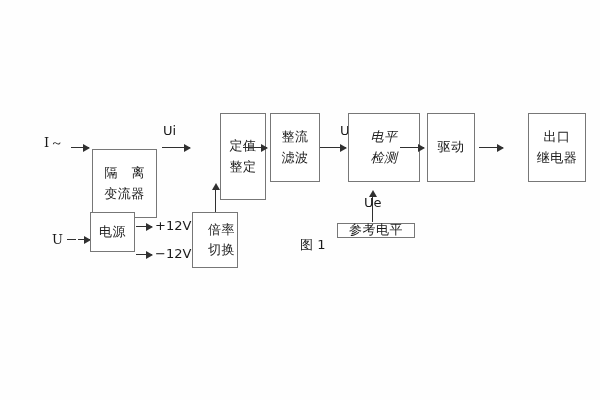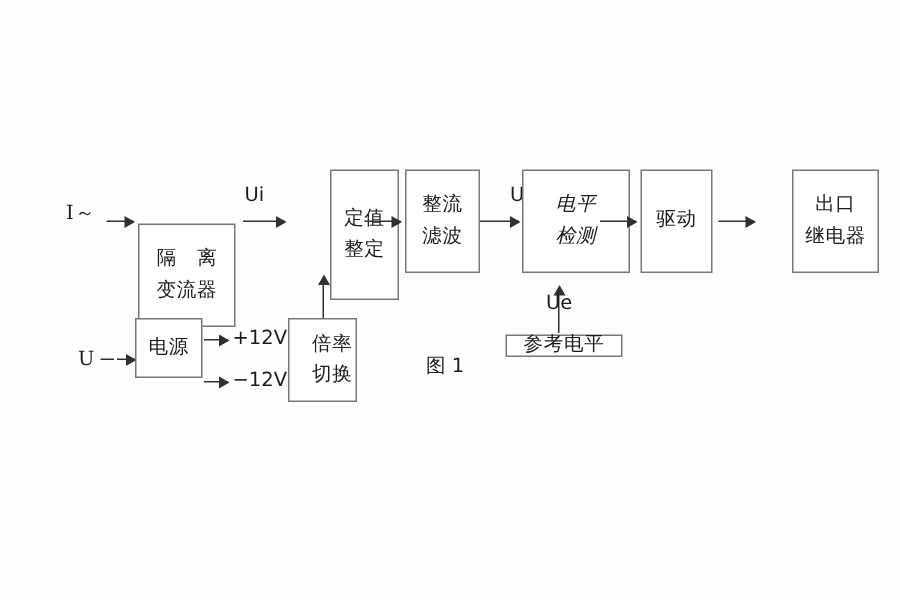--- a/index.html
+++ b/index.html
@@ -168,21 +168,21 @@
   <div class="h-arrow" style="left:136px; top:254px; width:16px;"></div>
   <div class="label" style="left:155px; top:247px;">−12V</div>
 
   <div class="block" style="left:192px; top:212px; width:46px; height:56px;padding-left:13px;">
     <span class="ln">倍率</span>
     <span class="ln">切换</span>
   </div>
 
   <div class="v-arrow-up" style="left:215px; top:189px; height:23px;"></div>
 
-  <div class="label" style="left:284px; top:238px;">图 1</div>
+  <div class="label" style="left:300px; top:238px;">图 1</div>
 
   <div class="v-arrow-up" style="left:372px; top:196px; height:26px;"></div>
   <div class="label" style="left:364px; top:196px;">Ue</div>
 
   <div class="block single" style="left:337px; top:223px; width:78px; height:15px;">
     <span class="ln">参考电平</span>
   </div>
 
 </div>
 

